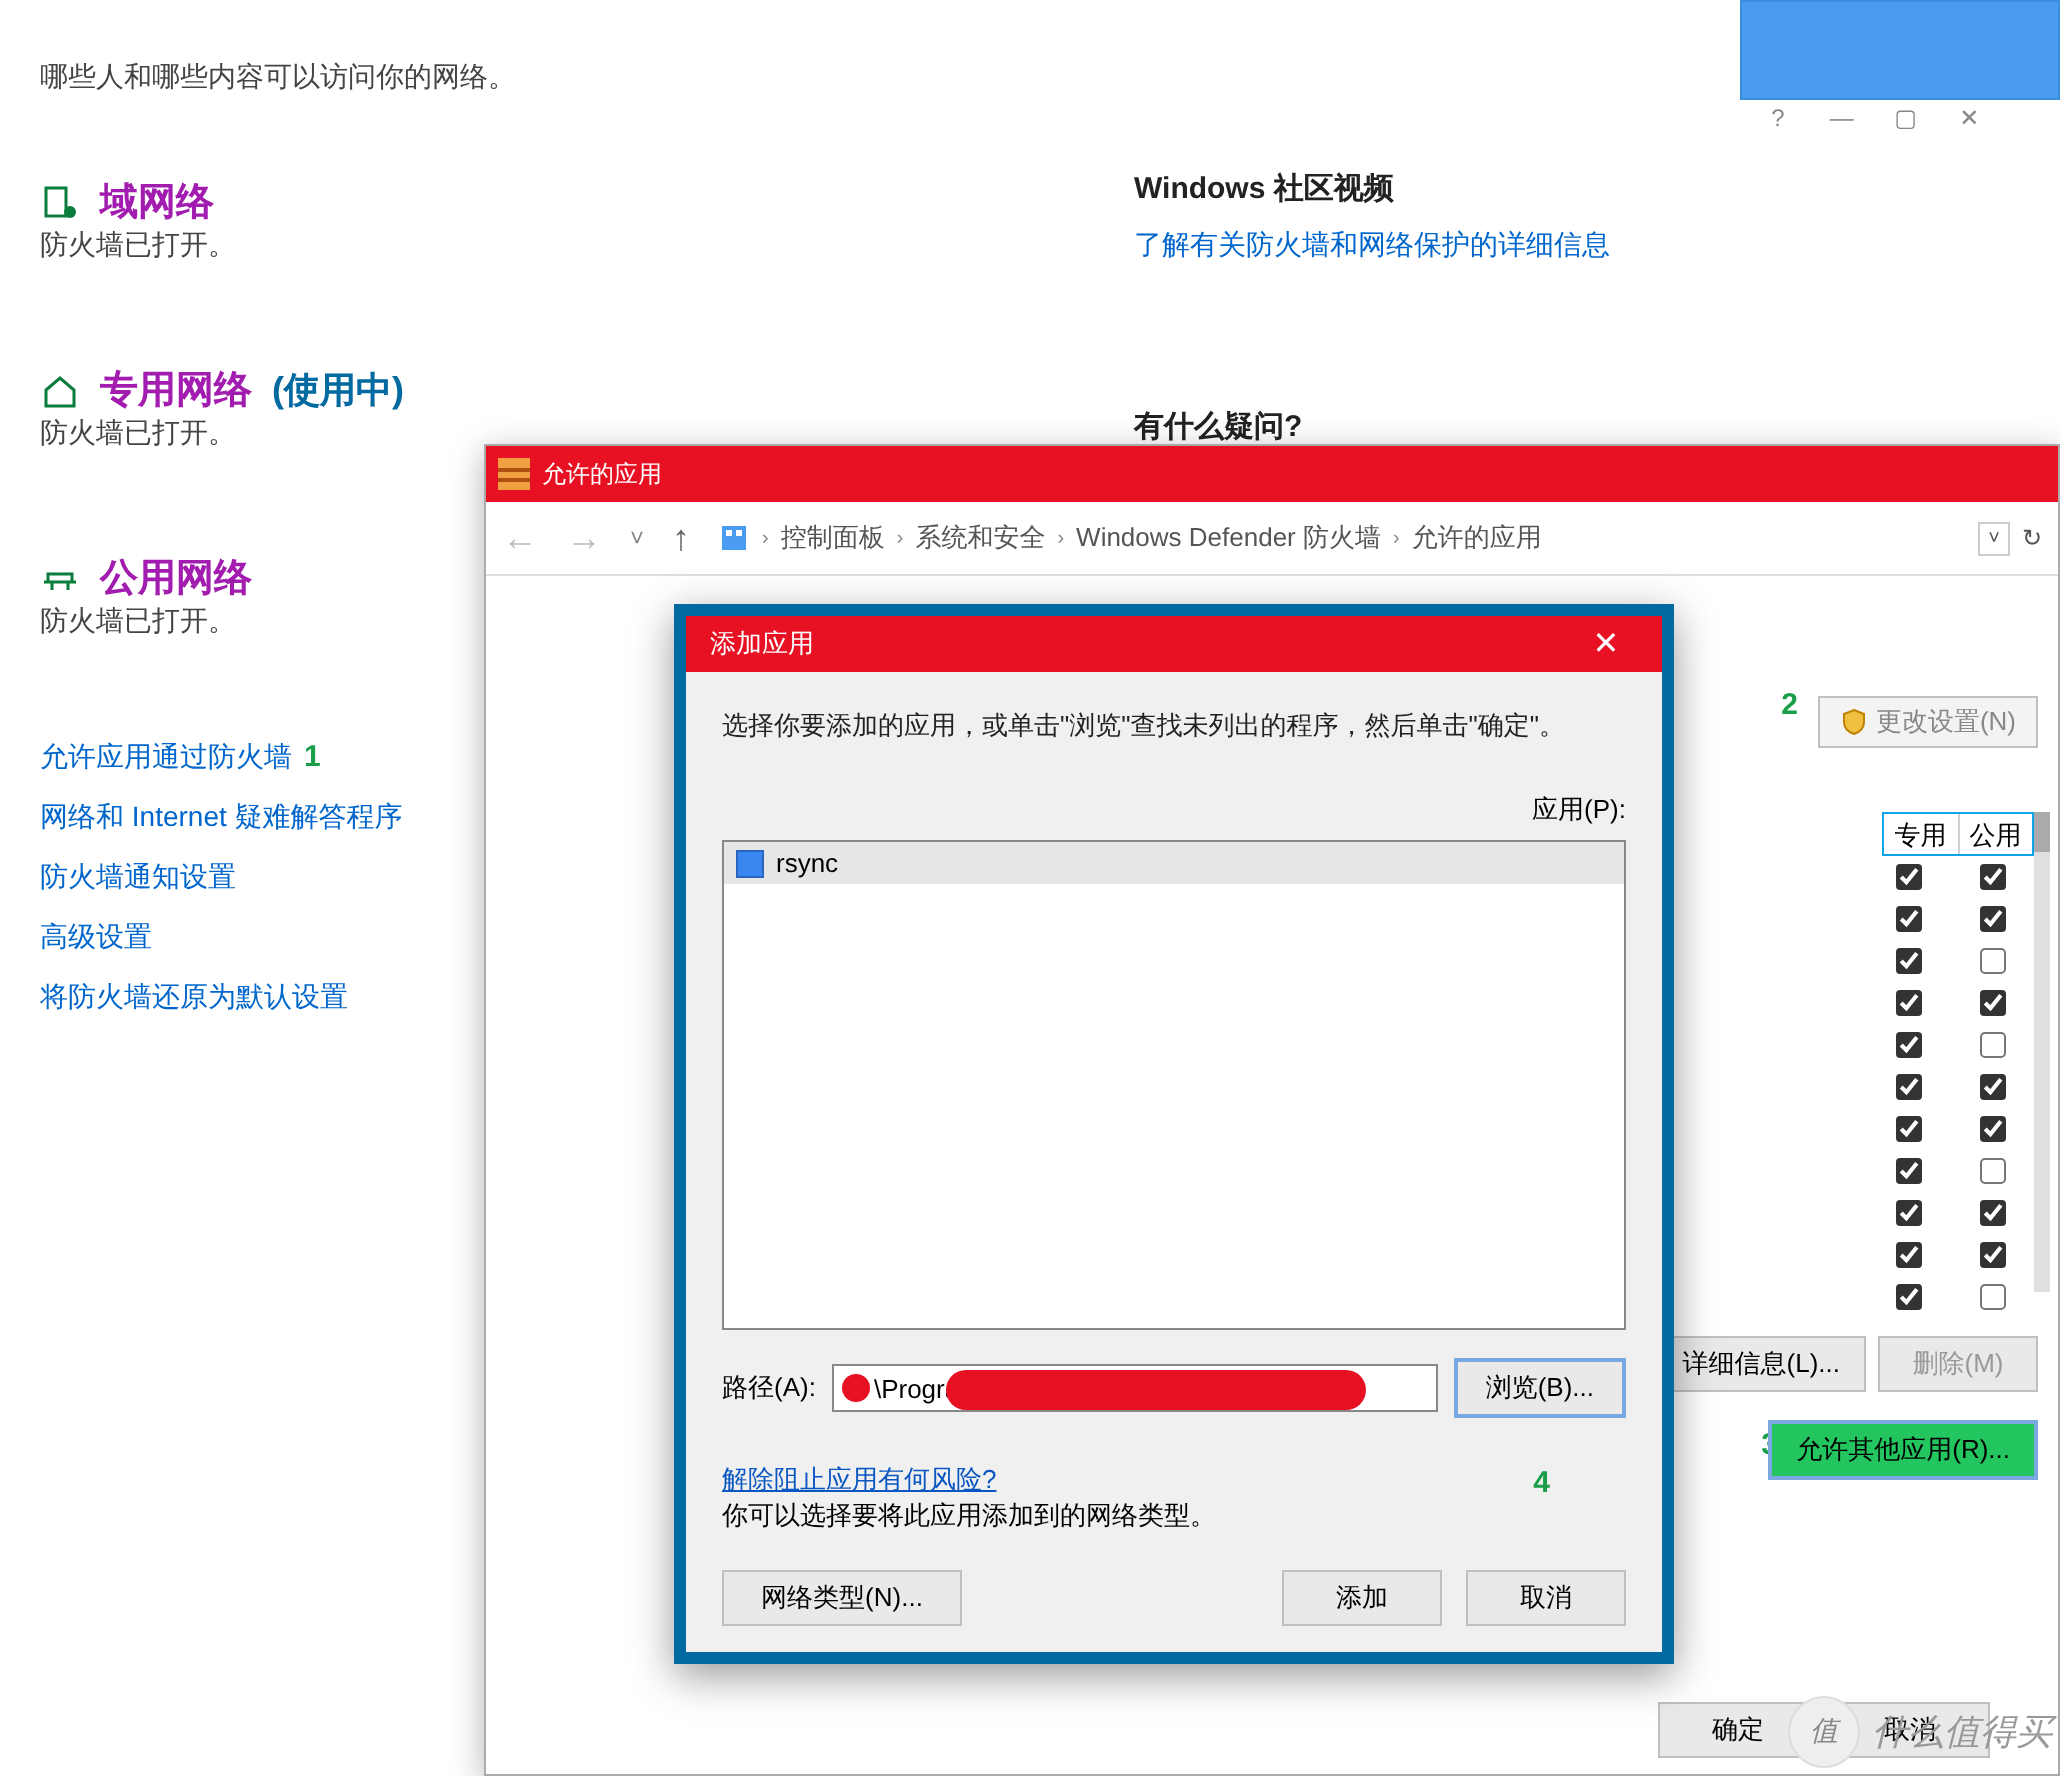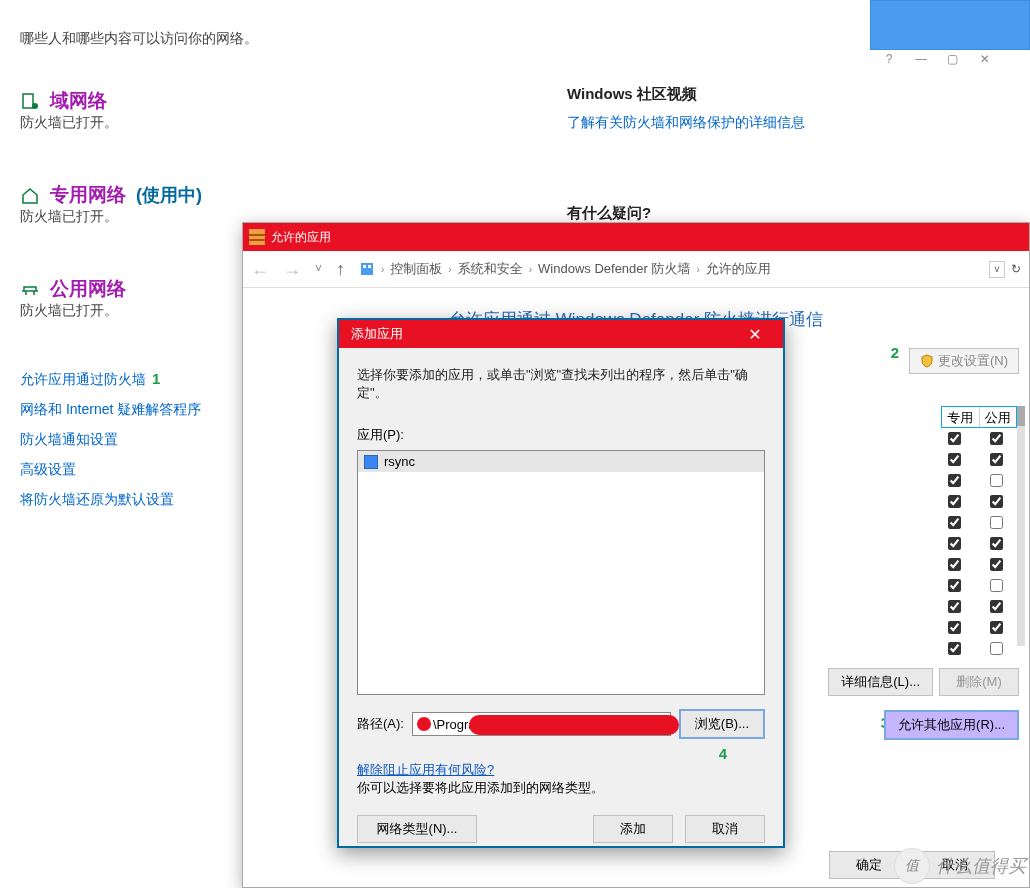--- a/index.html
+++ b/index.html
@@ -49,29 +49,29 @@
 .cb-row { height: 21px; display: flex; }
 .cb-cell { flex: 1; display: flex; align-items: center; justify-content: center; }
 .cb-cell input { accent-color: #333; }
 .list-scroll { position: absolute; right: 4px; top: 118px; width: 8px; height: 240px; background: #e0e0e0; }
 .list-thumb { width: 8px; height: 20px; background: #aaa; }
 
 .detail-btns { position: absolute; right: 10px; top: 380px; display: flex; gap: 6px; }
 .win-btn { border: 1px solid #c0c0c0; background: #e9e9e9; padding: 4px 12px; font-size: 13px; min-width: 80px; }
 .win-btn.dis { color: #999; }
 .allow-other { position: absolute; right: 10px; top: 422px;}
-.allow-other .win-btn { border: 2px solid #7aa8e0; background: #c4b5fd; padding: 4px 12px; }
-
-
-.add-dialog { position: absolute; left: 337px; top: 318px; width: 448px; height: 530px; background: #f0f0f0; border: 2px solid #0369a1; box-shadow: 0 6px 20px rgba(0,0,0,0.4); z-index: 10; }
+.allow-other .win-btn { border: 2px solid #7aa8e0; background: #22c55e; padding: 4px 12px; }
+
+
+.add-dialog { position: absolute; left: 337px; top: 302px; width: 500px; height: 530px; background: #f0f0f0; border: 6px solid #0369a1; box-shadow: 0 6px 20px rgba(0,0,0,0.4); z-index: 10; }
 .add-title { height: 28px; background: #e81123; color: #fff; display: flex; align-items: center; padding: 0 10px 0 12px; font-size: 13px; }
 .add-close { margin-left: auto; width: 36px; height: 26px; display: flex; align-items: center; justify-content: center; font-size: 16px; cursor: pointer; }
 .add-body { padding: 18px 18px 14px; }
 .add-desc { font-size: 13px; color: #222; margin-bottom: 24px; }
-.add-label { font-size: 13px; margin-bottom: 6px; }
+.add-label { font-size: 13px; margin-bottom: 6px; text-align: right; }
 .app-list { width: 100%; height: 245px; background: #fff; border: 1px solid #888; font-size: 13px; overflow: hidden; }
 .app-row { padding: 3px 6px; display: flex; align-items: center; gap: 6px; background: #e6e6e6; }
 .app-ico { width: 14px; height: 14px; background: #3a86f0; border: 1px solid #2a66c0; display: inline-block; }
 .path-row { display: flex; align-items: center; gap: 8px; margin-top: 14px; }
 .path-lbl { font-size: 13px; }
 .path-box { flex: 1; height: 24px; border: 1px solid #888; background: #fff; position: relative; display: flex; align-items: center; padding: 0 4px; font-size: 13px; }
 .red-blot { position: absolute; left: 56px; top: 2px; width: 210px; height: 20px; background: #e81123; border-radius: 10px; }
 .red-dot { position: absolute; left: 4px; width: 14px; height: 14px; background: #e81123; border-radius: 50%; top: 4px; }
 .browse { border: 2px solid #7aa8e0; background: #e9e9e9; padding: 4px 14px; font-size: 13px; }
 .risk-link { color: #0b57c2; font-size: 13px; text-decoration: underline; margin-top: 22px; display: inline-block; }

